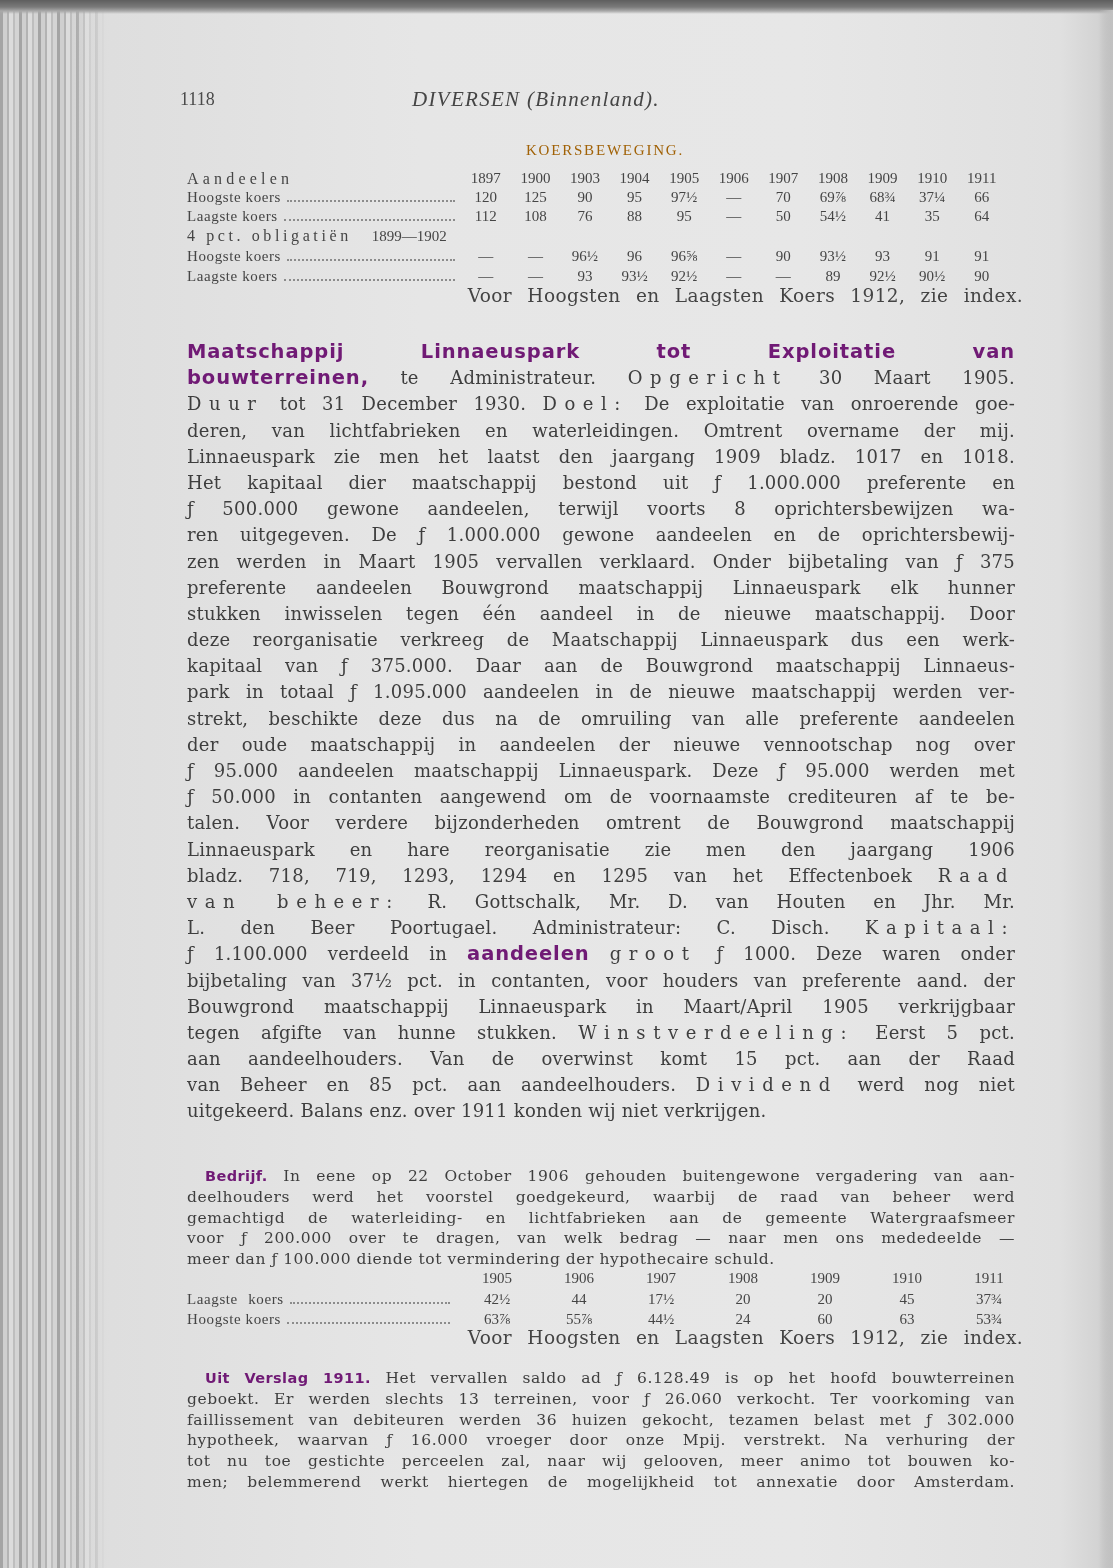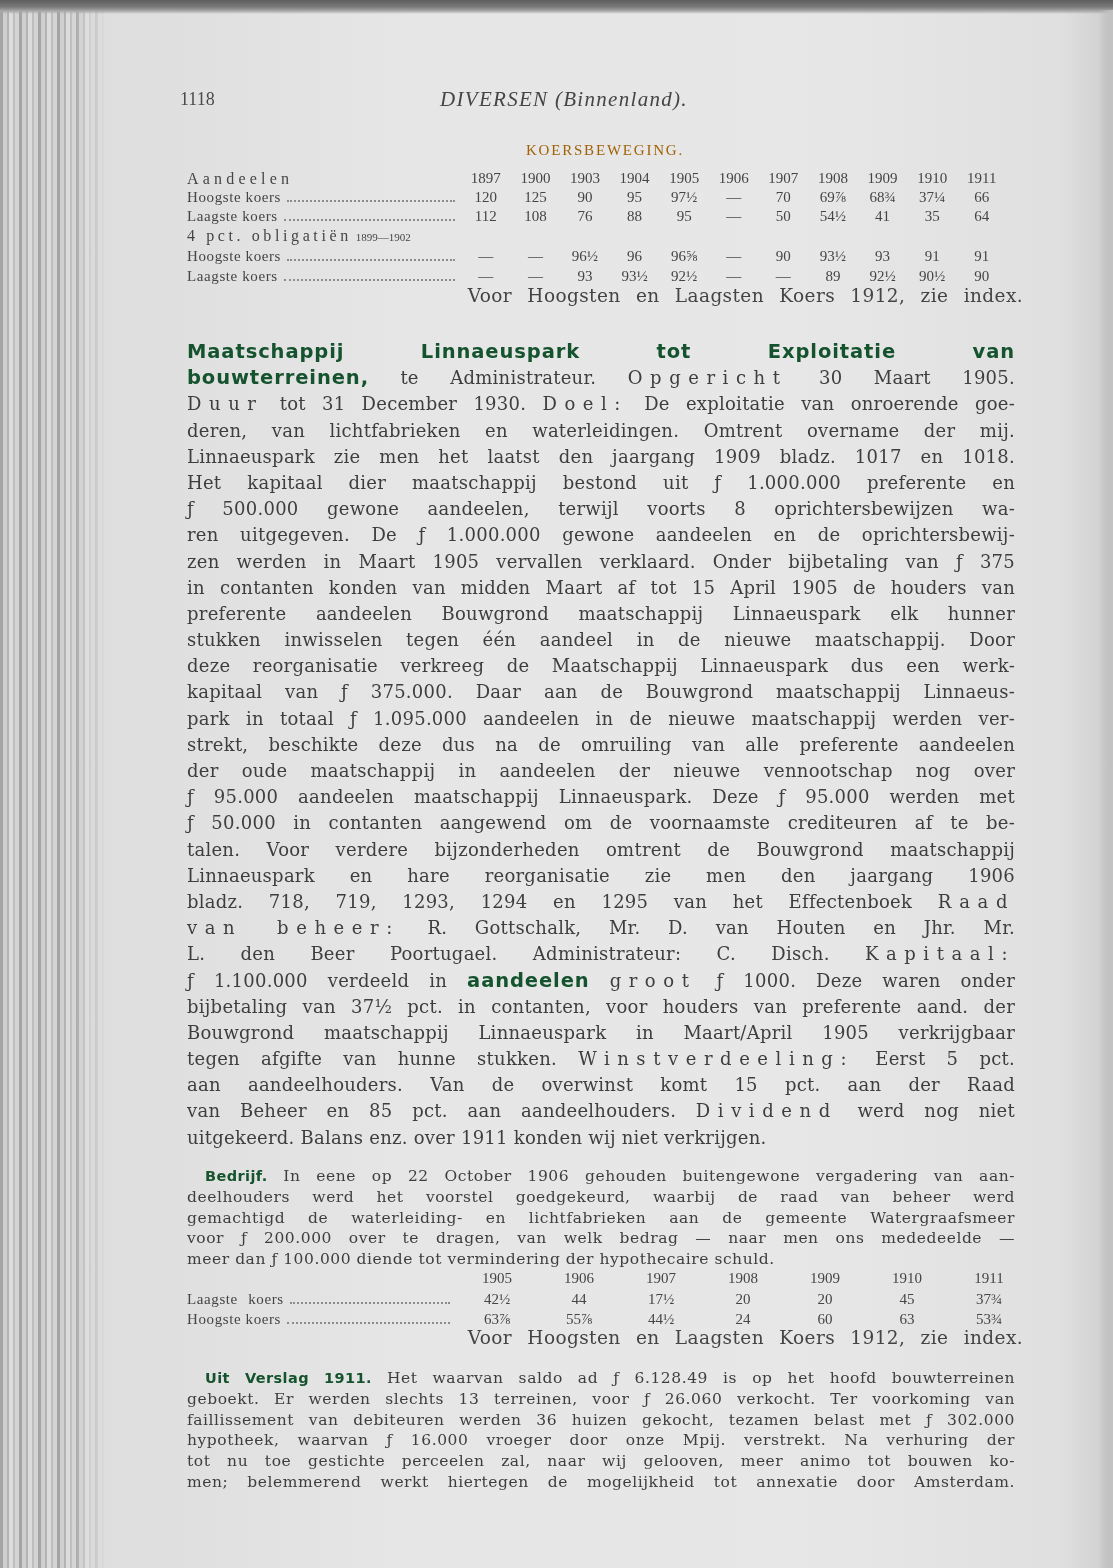--- a/index.html
+++ b/index.html
@@ -9,44 +9,44 @@
   .edges{position:absolute;left:0;top:10px;width:104px;height:1558px;
     background:
       linear-gradient(90deg,rgba(226,226,226,0) 0px,rgba(226,226,226,0) 70px,rgba(224,224,224,0.85) 104px),
       repeating-linear-gradient(90deg,#a4a4a4 0px,#a4a4a4 3px,#cfcfcf 3px,#cfcfcf 7px,#b3b3b3 7px,#b3b3b3 9px,#dcdcdc 9px,#dcdcdc 13px,#bebebe 13px,#bebebe 15px,#d4d4d4 15px,#d4d4d4 19px);}
   .topband{position:absolute;left:0;top:0;width:1113px;height:14px;
     background:linear-gradient(180deg,#5e5e5e 0px,#7a7a7a 7px,#a9a9a9 11px,rgba(200,200,200,0) 14px);}
   .rightedge{position:absolute;right:0;top:10px;width:14px;height:1558px;background:linear-gradient(90deg,rgba(190,190,190,0),#c2c2c2);}
 
   .abs{position:absolute;}
   .pageno{left:180px;top:89px;font-family:"Liberation Serif",serif;font-size:18px;color:#4a4a4a;text-align:center;}
-  .runhead{left:440px;top:87px;font-family:"Liberation Serif",serif;font-style:italic;font-size:21px;letter-spacing:1.3px;color:#454545;}
+  .runhead{left:412px;top:87px;font-family:"Liberation Serif",serif;font-style:italic;font-size:21px;letter-spacing:1.3px;color:#454545;}
   .t1-title{left:187px;width:836px;top:142px;text-align:center;font-family:"Liberation Serif",serif;font-size:15px;letter-spacing:1.8px;color:#a16207;}
 
   .tbl{left:187px;width:840px;}
   .t1-row{position:absolute;left:0;height:19px;line-height:19px;display:grid;grid-template-columns:274px repeat(11,49.6px);font-family:"Liberation Serif",serif;font-size:15px;color:#454545;}
   .t2-row{position:absolute;left:0;height:20px;line-height:20px;display:grid;grid-template-columns:269px repeat(7,82px);font-family:"Liberation Serif",serif;font-size:15px;color:#454545;}
   .cell{text-align:center;white-space:nowrap;}
   .lbl-wrap{display:flex;align-items:flex-end;padding-right:6px;}
   .lbl{white-space:nowrap;letter-spacing:0.6px;}
   .leader{flex:1;border-bottom:2px dotted #8c8c8c;margin:0 0 5px 6px;height:0;}
   .spaced-lbl{letter-spacing:4.2px;font-size:16px;}
   .bond-lbl{white-space:nowrap;}
   .bond-lbl .s{letter-spacing:3.6px;font-size:16px;}
-  .bond-lbl .p{font-size:11px;margin-left:4px;}
+  .bond-lbl .p{font-size:15px;margin-left:20px;}
 
   .note{left:187px;width:836px;text-align:right;font-size:18.5px;word-spacing:9px;letter-spacing:0.4px;color:#444;}
 
   .para{left:187px;width:828px;}
   .ln{text-align:justify;text-align-last:justify;white-space:normal;overflow:visible;}
   .ln.last{text-align-last:left;}
   .art .ln{height:26.2px;line-height:26.2px;font-size:18px;letter-spacing:0.25px;}
   .small .ln{height:20.8px;line-height:25px;font-size:15.5px;letter-spacing:0.55px;}
   .ind{padding-left:18px;}
-  .b{font-family:"DejaVu Sans",sans-serif;font-weight:bold;color:#14532d;}
+  .b{font-family:"DejaVu Sans",sans-serif;font-weight:bold;color:#701a75;}
   .art .b{font-size:19.5px;letter-spacing:0.9px;}
   .small .b{font-size:14.5px;letter-spacing:0.4px;}
   .sp{letter-spacing:0.42em;}
 </style>
 </head>
 <body>
 
 <div class="page"></div>
 <div class="edges"></div>
 <div class="topband"></div>
@@ -155,21 +155,20 @@
 <div class="abs para art" style="top:339px;">
   <div class="ln"><span class="b">Maatschappij Linnaeuspark tot Exploitatie van</span></div>
   <div class="ln"><span class="b">bouwterreinen,</span><span> te Administrateur. </span><span class="sp">Opgericht</span><span> 30 Maart 1905.</span></div>
   <div class="ln"><span class="sp">Duur</span><span> tot 31 December 1930. </span><span class="sp">Doel:</span><span> De exploitatie van onroerende goe-</span></div>
   <div class="ln">deren, van lichtfabrieken en waterleidingen. Omtrent overname der mij.</div>
   <div class="ln">Linnaeuspark zie men het laatst den jaargang 1909 bladz. 1017 en 1018.</div>
   <div class="ln">Het kapitaal dier maatschappij bestond uit ƒ 1.000.000 preferente en</div>
   <div class="ln">ƒ 500.000 gewone aandeelen, terwijl voorts 8 oprichtersbewijzen wa-</div>
   <div class="ln">ren uitgegeven. De ƒ 1.000.000 gewone aandeelen en de oprichtersbewij-</div>
   <div class="ln">zen werden in Maart 1905 vervallen verklaard. Onder bijbetaling van ƒ 375</div>
-  <div class="ln">in contanten konden van midden Maart af tot 15 April 1905 de houders van</div>
   <div class="ln">preferente aandeelen Bouwgrond maatschappij Linnaeuspark elk hunner</div>
   <div class="ln">stukken inwisselen tegen één aandeel in de nieuwe maatschappij. Door</div>
   <div class="ln">deze reorganisatie verkreeg de Maatschappij Linnaeuspark dus een werk-</div>
   <div class="ln">kapitaal van ƒ 375.000. Daar aan de Bouwgrond maatschappij Linnaeus-</div>
   <div class="ln">park in totaal ƒ 1.095.000 aandeelen in de nieuwe maatschappij werden ver-</div>
   <div class="ln">strekt, beschikte deze dus na de omruiling van alle preferente aandeelen</div>
   <div class="ln">der oude maatschappij in aandeelen der nieuwe vennootschap nog over</div>
   <div class="ln">ƒ 95.000 aandeelen maatschappij Linnaeuspark. Deze ƒ 95.000 werden met</div>
   <div class="ln">ƒ 50.000 in contanten aangewend om de voornaamste crediteuren af te be-</div>
   <div class="ln">talen. Voor verdere bijzonderheden omtrent de Bouwgrond maatschappij</div>
@@ -229,19 +228,19 @@
     <span class="cell">24</span>
     <span class="cell">60</span>
     <span class="cell">63</span>
     <span class="cell">53¾</span>
   </div>
 </div>
 
 <div class="abs note" style="top:1327px;">Voor Hoogsten en Laagsten Koers 1912, zie index.</div>
 
 <div class="abs para small" style="top:1366px;">
-  <div class="ln ind"><span class="b">Uit Verslag 1911.</span><span> Het waarvan saldo ad ƒ 6.128.49 is op het hoofd bouwterreinen</span></div>
+  <div class="ln ind"><span class="b">Uit Verslag 1911.</span><span> Het vervallen saldo ad ƒ 6.128.49 is op het hoofd bouwterreinen</span></div>
   <div class="ln">geboekt. Er werden slechts 13 terreinen, voor ƒ 26.060 verkocht. Ter voorkoming van</div>
   <div class="ln">faillissement van debiteuren werden 36 huizen gekocht, tezamen belast met ƒ 302.000</div>
   <div class="ln">hypotheek, waarvan ƒ 16.000 vroeger door onze Mpij. verstrekt. Na verhuring der</div>
   <div class="ln">tot nu toe gestichte perceelen zal, naar wij gelooven, meer animo tot bouwen ko-</div>
   <div class="ln">men; belemmerend werkt hiertegen de mogelijkheid tot annexatie door Amsterdam.</div>
 </div>
 
 </body></html>

